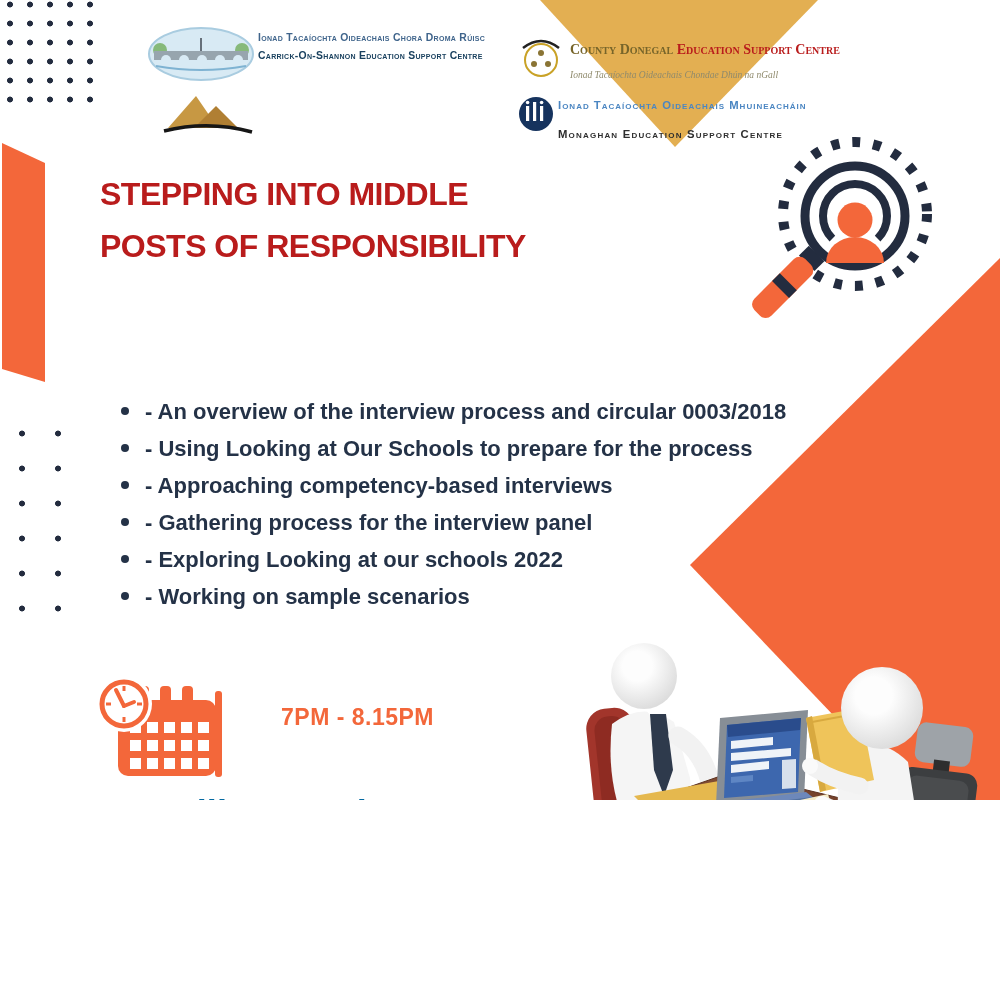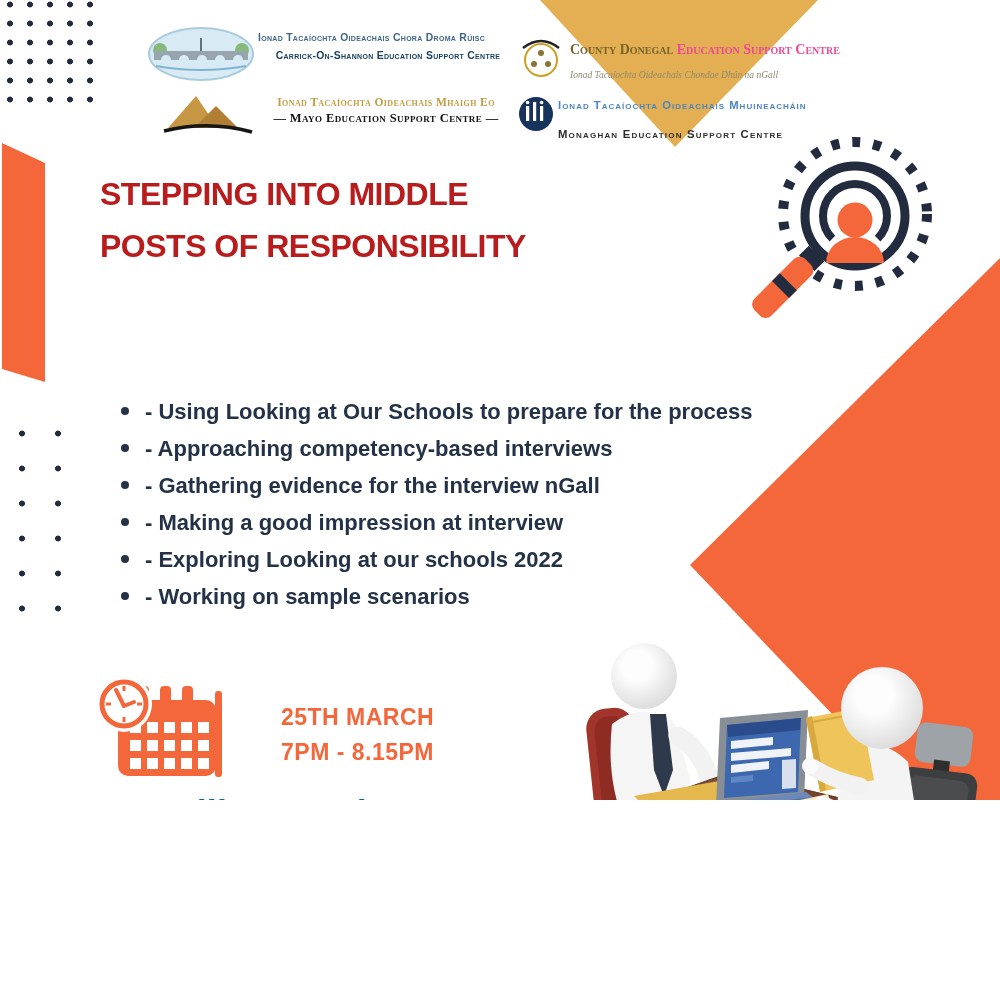--- a/index.html
+++ b/index.html
@@ -17,24 +17,24 @@
   .dots { position:absolute; background-image:radial-gradient(circle,#232C3F 2.6px,transparent 3.3px); pointer-events:none; }
   .dots-topleft   { left:0;   top:-5px;  width:100px; height:114px; background-size:20px 19px; }
   .dots-leftmid   { left:4px; top:416px; width:72px;  height:212px; background-size:36px 35px; }
   .dots-bottom    { left:154px; top:895px; width:360px; height:106px; background-size:36px 35px; }
 
   .sc { font-variant:small-caps; }
 
   
   .carrick-text { left:258px; top:32px; width:260px; }
   .carrick-text .l1 { font-size:10.4px; font-weight:700; color:#3F648B; letter-spacing:.3px; }
-  .carrick-text .l2 { font-size:10.4px; font-weight:700; color:#19405E; letter-spacing:.3px; margin-top:7px;text-align:center; }
+  .carrick-text .l2 { font-size:10.4px; font-weight:700; color:#19405E; letter-spacing:.3px; margin-top:7px; }
   .donegal-text { left:570px; top:40px; width:290px; font-family:"Liberation Serif", serif; }
   .donegal-text .strong { font-size:14px; font-weight:700; color:#77652A;margin-top:39px; }
-  .donegal-text .rest   { font-size:14px; font-weight:700; color:#ec4899; }
+  .donegal-text .rest   { font-size:14px; font-weight:700; color:#b91c1c; }
   .donegal-text .sub    { font-size:9.5px; font-style:italic; color:#8F8A6C; margin-top:12px; }
   .mayo-text { left:260px; top:96px; width:252px; text-align:center; font-family:"Liberation Serif", serif; }
   .mayo-text .l1 { font-size:11.5px; font-weight:700; color:#C49C43; letter-spacing:.4px; }
   .mayo-text .l2 { font-size:12.5px; font-weight:700; color:#131313; letter-spacing:.4px; margin-top:3px; }
   .monaghan-text { left:558px; top:99px; width:276px; text-align:left; }
   .monaghan-text .l1 { font-size:11.3px; font-weight:700; color:#4B86C2; letter-spacing:1px; }
   .monaghan-text .l2 { font-size:11.3px; font-weight:700; color:#2E2E2E; letter-spacing:1.2px; margin-top:17px; }
 
   .title { left:100px; top:168px; color:#b91c1c; font-weight:700; font-size:32px;
            line-height:52px; letter-spacing:-0.5px; }
@@ -93,24 +93,20 @@
       <span class="strong sc">County Donegal</span><span class="rest sc"> Education Support Centre</span>
     </div>
     <div class="sub">Ionad Tacaíochta Oideachais Chondae Dhún na nGall</div>
   </div>
 
   <svg class="abs" style="left:160px;top:90px" width="96" height="46" viewBox="0 0 96 46">
     <polygon points="8,38 36,6 58,38" fill="#C79843"></polygon>
     <polygon points="34,38 56,16 78,38" fill="#B07F33"></polygon>
     <path d="M4 41 Q48 30 92 42" stroke="#161616" stroke-width="3.5" fill="none"></path>
   </svg>
-  <div class="abs mayo-text">
-    <div class="l1 sc">Ionad Tacaíochta Oideachais Mhaigh Eo</div>
-    <div class="l2 sc">— Mayo Education Support Centre —</div>
-  </div>
 
   <svg class="abs" style="left:517px;top:95px" width="38" height="38" viewBox="0 0 38 38">
     <circle cx="19" cy="19" r="17" fill="#16335E"></circle>
     <rect x="9" y="11" width="3.2" height="15" fill="#ffffff"></rect>
     <rect x="16" y="7" width="3.2" height="19" fill="#ffffff"></rect>
     <rect x="23" y="11" width="3.2" height="15" fill="#ffffff"></rect>
     <circle cx="10.6" cy="7.5" r="1.8" fill="#ffffff"></circle>
     <circle cx="24.6" cy="7.5" r="1.8" fill="#ffffff"></circle>
   </svg>
   <div class="abs monaghan-text">
@@ -132,33 +128,33 @@
   </svg>
 
   <div class="abs title">
     <div>STEPPING INTO MIDDLE</div>
     <div>POSTS OF RESPONSIBILITY</div>
   </div>
 
   <ul class="abs bullets">
     <li>
         <span class="bullet-dot"></span>
+        <span class="bullet-text">- An overview of the interview process and circular 0003/2018</span>
+      </li>
+    <li>
+        <span class="bullet-dot"></span>
         <span class="bullet-text">- Using Looking at Our Schools to prepare for the process</span>
       </li>
     <li>
         <span class="bullet-dot"></span>
         <span class="bullet-text">- Approaching competency-based interviews</span>
       </li>
     <li>
         <span class="bullet-dot"></span>
-        <span class="bullet-text">- Gathering evidence for the interview nGall</span>
-      </li>
-    <li>
-        <span class="bullet-dot"></span>
-        <span class="bullet-text">- Making a good impression at interview</span>
+        <span class="bullet-text">- Gathering process for the interview panel</span>
       </li>
     <li>
         <span class="bullet-dot"></span>
         <span class="bullet-text">- Exploring Looking at our schools 2022</span>
       </li>
     <li>
         <span class="bullet-dot"></span>
         <span class="bullet-text">- Working on sample scenarios</span>
       </li>
   </ul>
@@ -187,21 +183,20 @@
     <circle cx="30" cy="30" r="22" fill="#ffffff" stroke="#F3673A" stroke-width="5"></circle>
     <line x1="30" y1="12" x2="30" y2="17" stroke="#F3673A" stroke-width="3"></line>
     <line x1="30" y1="43" x2="30" y2="48" stroke="#F3673A" stroke-width="3"></line>
     <line x1="12" y1="30" x2="17" y2="30" stroke="#F3673A" stroke-width="3"></line>
     <line x1="43" y1="30" x2="48" y2="30" stroke="#F3673A" stroke-width="3"></line>
     <line x1="30" y1="32" x2="22" y2="16" stroke="#F3673A" stroke-width="4" stroke-linecap="round"></line>
     <line x1="30" y1="32" x2="40" y2="28" stroke="#F3673A" stroke-width="4" stroke-linecap="round"></line>
   </svg>
   <div class="abs schedule-divider"></div>
   <div class="abs schedule-text">
-    <div>25TH MARCH</div>
     <div>7PM - 8.15PM</div>
   </div>
 
   <div class="abs facilitator">Facilitator: Kieran Sweeney</div>
 
   <svg class="abs" style="left:560px;top:620px" width="440" height="380" viewBox="0 0 440 380">
     <defs>
       <radialGradient id="hg" cx="40%" cy="35%" r="75%">
         <stop offset="30%" stop-color="#FDFDFD"></stop>
           <stop offset="100%" stop-color="#D6D6D6"></stop>

